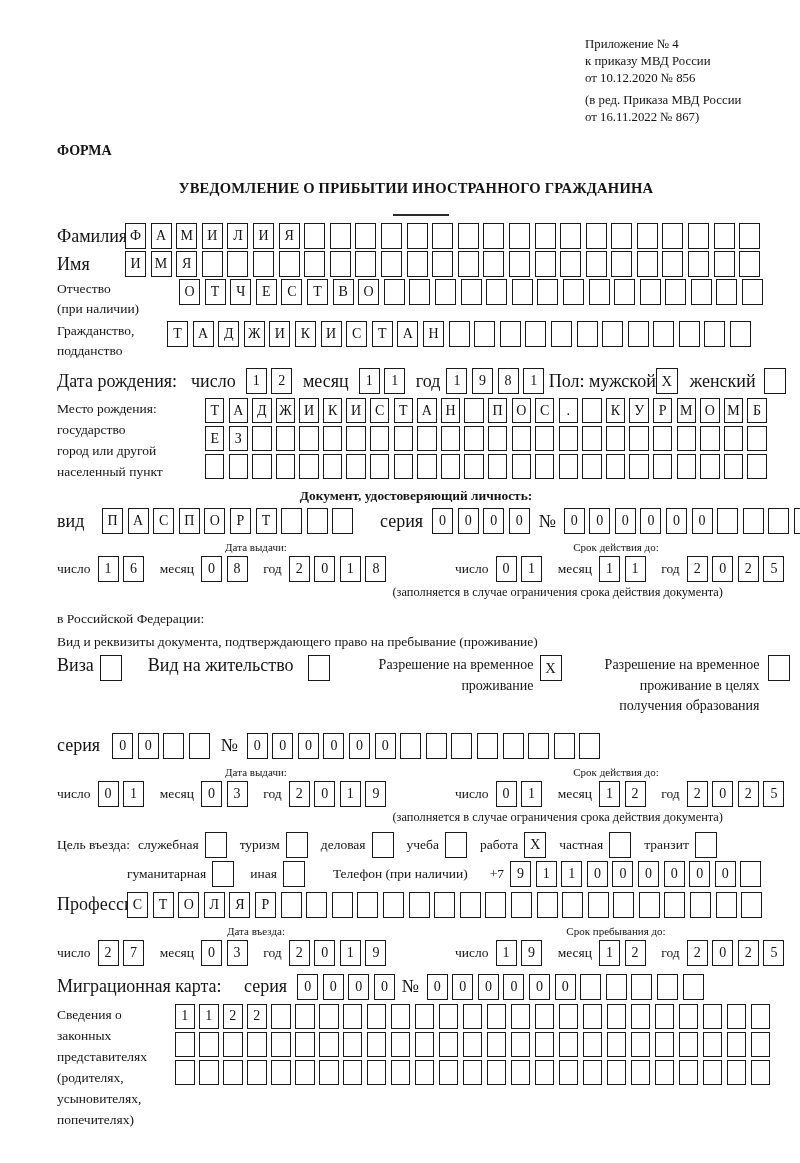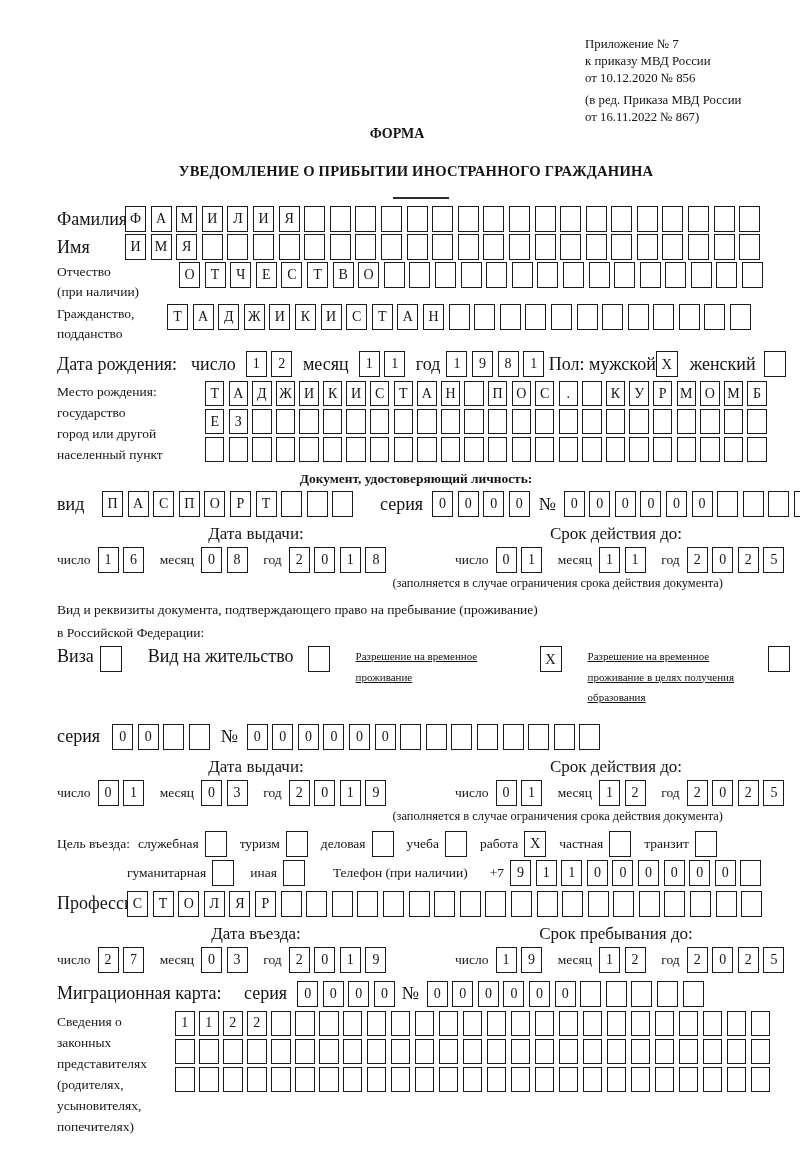--- a/index.html
+++ b/index.html
@@ -7,21 +7,21 @@
   body {
     width:800px; height:1163px; overflow:hidden;
     background:#ffffff; color:#141414;
     font-family:"Liberation Serif","DejaVu Serif",serif;
   }
   .page { padding:36px 25px 0 57px; }
 
   
   .hdr { margin-left:auto; width:190px; font-size:12.8px; line-height:17px; }
   .hdr .gap { height:5px; }
-  .forma { margin-top:0; text-align:center; padding-right:38px; font-weight:bold; font-size:14px; }
+  .forma { margin-top:17px; text-align:left; padding-right:38px; font-weight:bold; font-size:14px; }
 
   
   .title { margin-top:18px; text-align:center; font-weight:bold; font-size:14.6px; line-height:23px; letter-spacing:.2px; }
   .uline { display:inline-block; width:56px; height:15px; border-bottom:2.4px solid #2b2b2b; margin-left:10px; }
 
   .sect { margin-top:26px; margin-bottom:18px; text-align:center; font-weight:bold; font-size:13.7px; }
 
   
   .frow { display:flex; align-items:center; margin-bottom:2px; }
   .frow.top { align-items:flex-start; }
@@ -39,48 +39,48 @@
   .rep .cell  { width:19.6px; height:25px; margin-right:4.4px; }
   .mb3 { margin-bottom:3px; }
 
   .cbox {
     width:22px; height:26px; border:1.5px solid #1a1a1a;
     display:inline-flex; align-items:center; justify-content:center;
     font-size:14.5px; flex:none; background:#fff;
   }
 
   
-  .dthead { display:flex; font-size:17px; margin:7px 0 3px;gap:16px; }
+  .dthead { display:flex; font-size:11px; margin:7px 0 3px;gap:16px; }
   .dt1 { width:398px; text-align:center; }
   .dt2 { flex:1; text-align:center; padding-right:14px; }
   .dgrp { display:flex; align-items:center; flex:none; }
   .g1 { width:398px; }
   .dgrp .dl { font-size:13.5px; margin-right:7px; flex:none; }
   .dgrp .cells { margin-right:11px; }
   .dgrp .cells:last-child { margin-right:0; }
   .note { font-size:12.4px; text-align:right; padding-right:52px; margin:3px 0 7px; }
 
   .dochdr { text-align:center; font-weight:bold; font-size:13.4px; margin:6px 0 4px; }
   .intro { font-size:13.5px; line-height:23px; }
 
   .optsrow { display:flex; align-items:flex-start; margin:2px 0 10px; }
-  .optc { text-align:left; font-size:11px; line-height:20.5px; flex:none;text-decoration:underline; }
+  .optc { text-align:right; font-size:14px; line-height:20.5px; flex:none; }
   .ml6{margin-left:6px} .ml8{margin-left:8px} .ml14{margin-left:14px} .ml26{margin-left:26px}
 
   .prow { display:flex; align-items:center; margin-bottom:3px; font-size:13.5px; }
   .plbl { flex:none; margin-right:6px; }
   .pbox { margin-right:13px; }
 </style>
 </head>
 <body>
 
 <div class="page">
 
   <div class="hdr">
-    <div>Приложение № 7</div>
+    <div>Приложение № 4</div>
     <div>к приказу МВД России</div>
     <div>от 10.12.2020 № 856</div>
     <div class="gap"></div>
     <div>(в ред. Приказа МВД России</div>
     <div>от 16.11.2022 № 867)</div>
   </div>
 
   <div class="forma">ФОРМА</div>
 
   <div class="title">
@@ -405,22 +405,22 @@
         <div class="cells">
           <span class="cell">2</span>
           <span class="cell">0</span>
           <span class="cell">2</span>
           <span class="cell">5</span>
         </div>
     </div>
   </div>
   <div class="note">(заполняется в случае ограничения срока действия документа)</div>
 
+  <div class="intro">в Российской Федерации:</div>
   <div class="intro">Вид и реквизиты документа, подтверждающего право на пребывание (проживание)</div>
-  <div class="intro">в Российской Федерации:</div>
 
   <div class="optsrow">
     <span class="lbl">Виза</span>
     <span class="cbox ml6"></span>
     <span class="lbl ml26">Вид на жительство</span>
     <span class="cbox ml14"></span>
     <div class="optc ml26" style="width:178px;">Разрешение на временное проживание</div>
     <span class="cbox ml6">X</span>
     <div class="optc ml26" style="width:172px;">Разрешение на временное проживание в целях получения образования</div>
     <span class="cbox ml8"></span>

